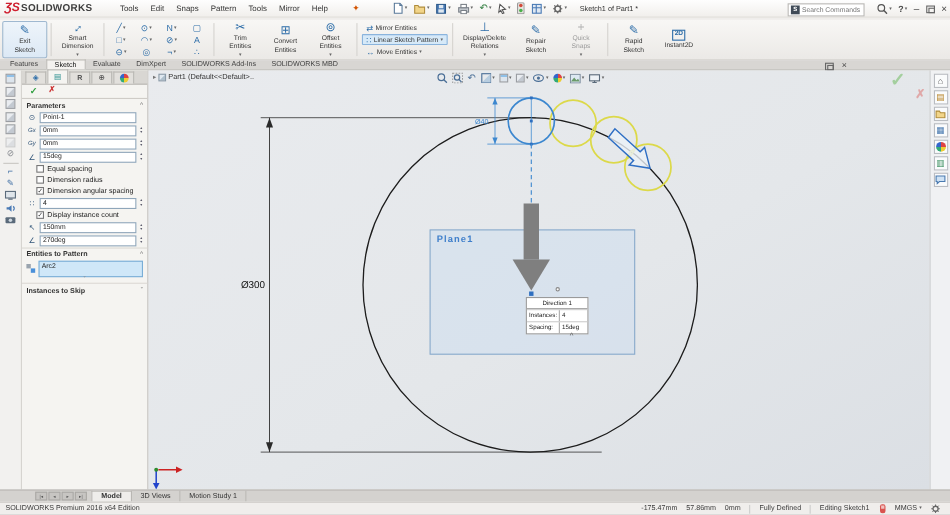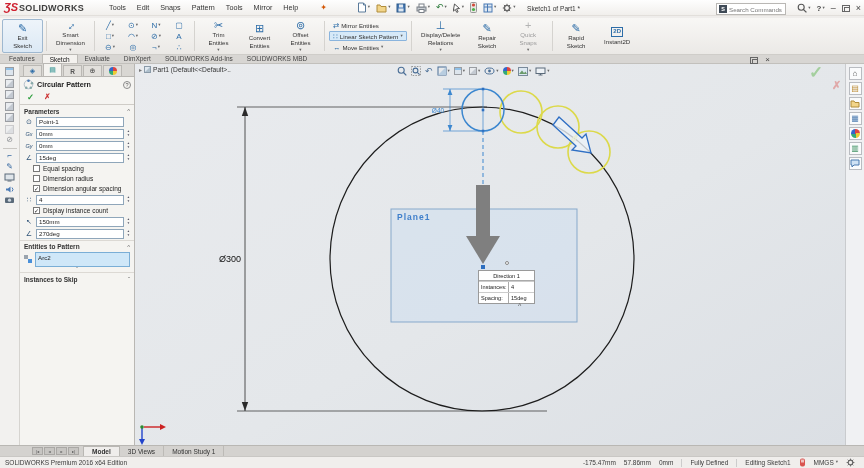--- a/index.html
+++ b/index.html
@@ -420,31 +420,20 @@
         <span class="pmtab">
             <span style="color:#555;font-weight:bold;font-size:6.5px">R</span>
           </span>
         <span class="pmtab">
             <span style="color:#444">⊕</span>
           </span>
         <span class="pmtab">
             <span class="ball"></span>
           </span>
       </div>
-      <div class="pmhead">
-        <svg width="11" height="11">
-          <circle cx="5.5" cy="5.5" r="4.3" fill="none" stroke="#9ab" stroke-width=".7"></circle>
-          <circle cx="5.5" cy="1.8" r="1.3" fill="#4a7ab5"></circle>
-            <circle cx="9" cy="4.3" r="1.3" fill="#8aa"></circle>
-          <circle cx="7.8" cy="8.7" r="1.3" fill="#8aa"></circle>
-            <circle cx="3.2" cy="8.7" r="1.3" fill="#8aa"></circle>
-        </svg>
-        <span class="pmtitle">Circular Pattern</span>
-        <span class="helpc">?</span>
-      </div>
       <div class="pmacts">
         <span class="okg">✓</span>
         <span class="cxr">✗</span>
       </div>
 
       <div class="sect" style="border-top:0">
         <span class="sh">Parameters</span>
         <span class="schev">^</span>
       </div>
       <div class="prow">

